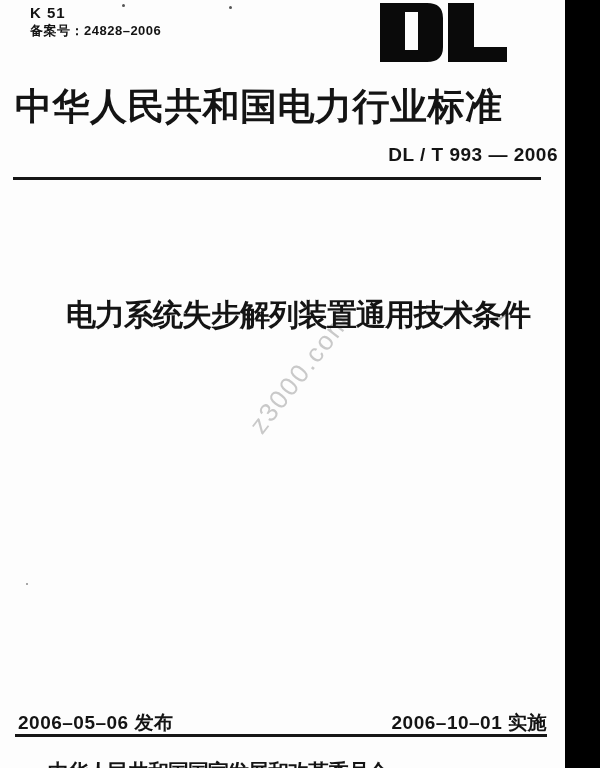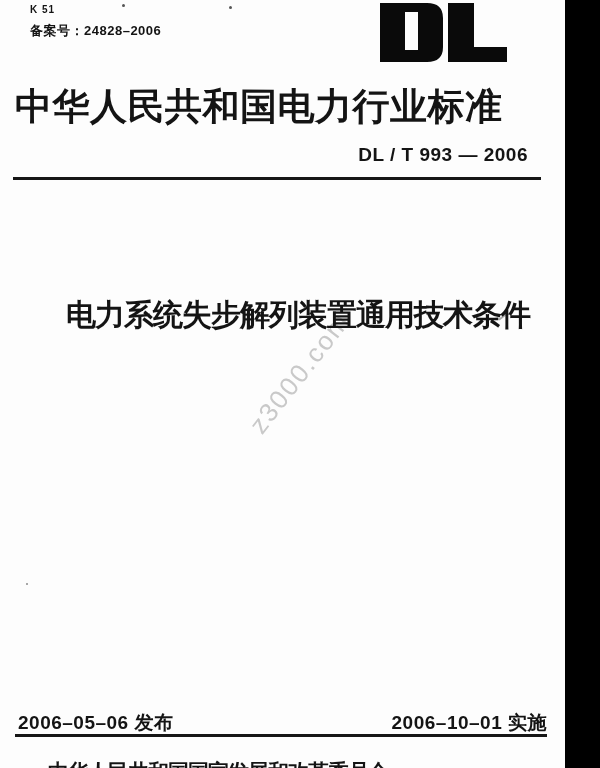--- a/index.html
+++ b/index.html
@@ -6,41 +6,41 @@
   .page{
     position:relative;
     width:600px;height:768px;
     background:#fdfdfd;
     overflow:hidden;
     font-family:"Liberation Sans", sans-serif;
     color:#141414;
   }
   .abs{position:absolute;}
   
-  .ics-code{left:30px;top:4px;font-size:10px;font-weight:700;letter-spacing:1px;text-align:right;}
+  .ics-code{left:30px;top:4px;font-size:15px;font-weight:700;letter-spacing:1px;text-align:right;}
   .record-no{left:30px;top:22px;font-size:13px;font-weight:600;letter-spacing:.5px;}
   
   .speck{background:#555;border-radius:50%;}
   .speck-1{left:122px;top:4px;width:3px;height:3px;}
   .speck-2{left:229px;top:6px;width:3px;height:3px;}
   .speck-3{left:26px;top:583px;width:2px;height:2px;background:#8a8a8a;}
   .artifact-dash{left:498px;top:316px;width:9px;height:2px;background:#a9a9a9;transform:rotate(-38deg);}
   
   .dl-logo{left:380px;top:3px;width:128px;height:59px;}
   .dl-logo svg{display:block;width:128px;height:59px;}
   .sr{position:absolute;width:1px;height:1px;overflow:hidden;clip:rect(0 0 0 0);}
   
   .std-type{
     left:15px;top:82px;width:534px;
     font-size:37px;font-weight:700;letter-spacing:.5px;
     white-space:nowrap;z-index:2;
   }
   .std-no{
     left:0;top:144px;width:528px;text-align:right;
-    font-size:19px;font-weight:700;letter-spacing:.5px;z-index:2;
+    font-size:19px;font-weight:700;letter-spacing:.5px;z-index:2;padding-left:30px;
   }
   .rule{background:#161616;z-index:2;}
   .rule-top{left:13px;top:177px;width:528px;height:3px;}
   .rule-bottom{left:15px;top:734px;width:532px;height:3px;}
   
   .title-cn{
     left:0;top:295px;width:540px;text-align:center;
     font-size:30px;font-weight:700;letter-spacing:-1px;
     white-space:nowrap;z-index:2;margin-left:28px;
   }

